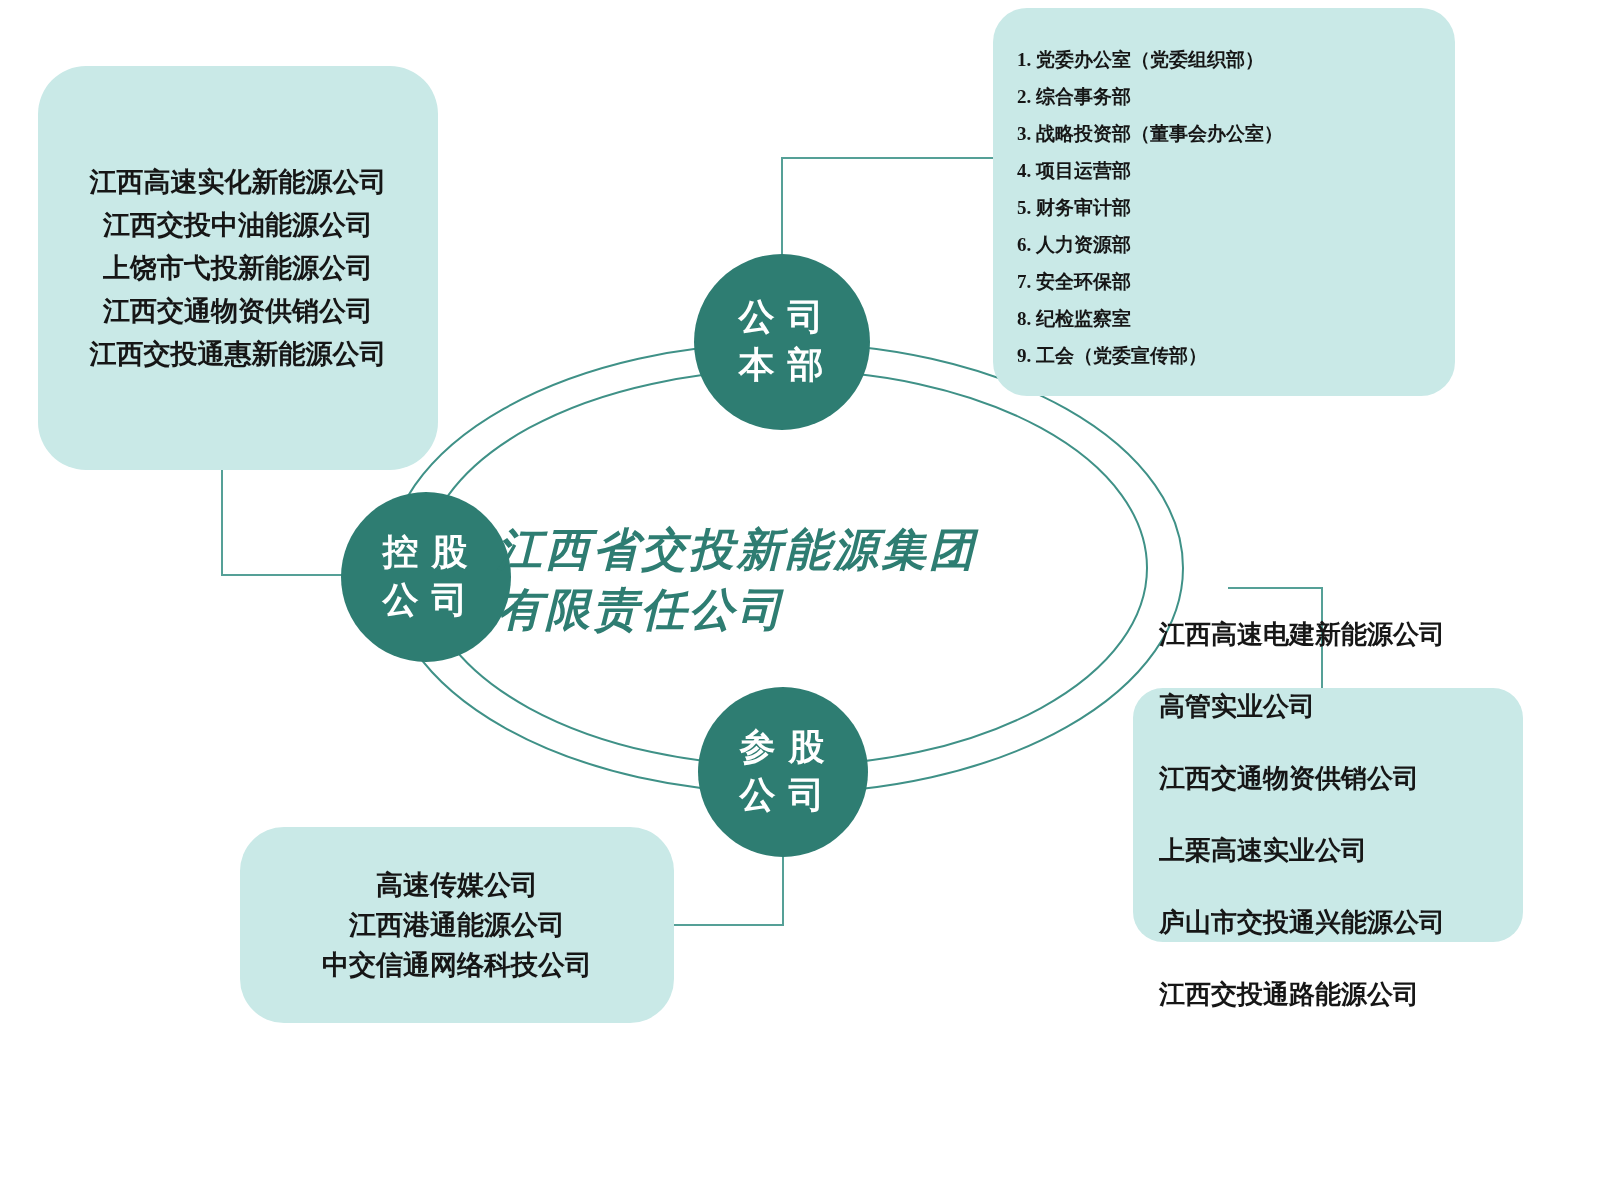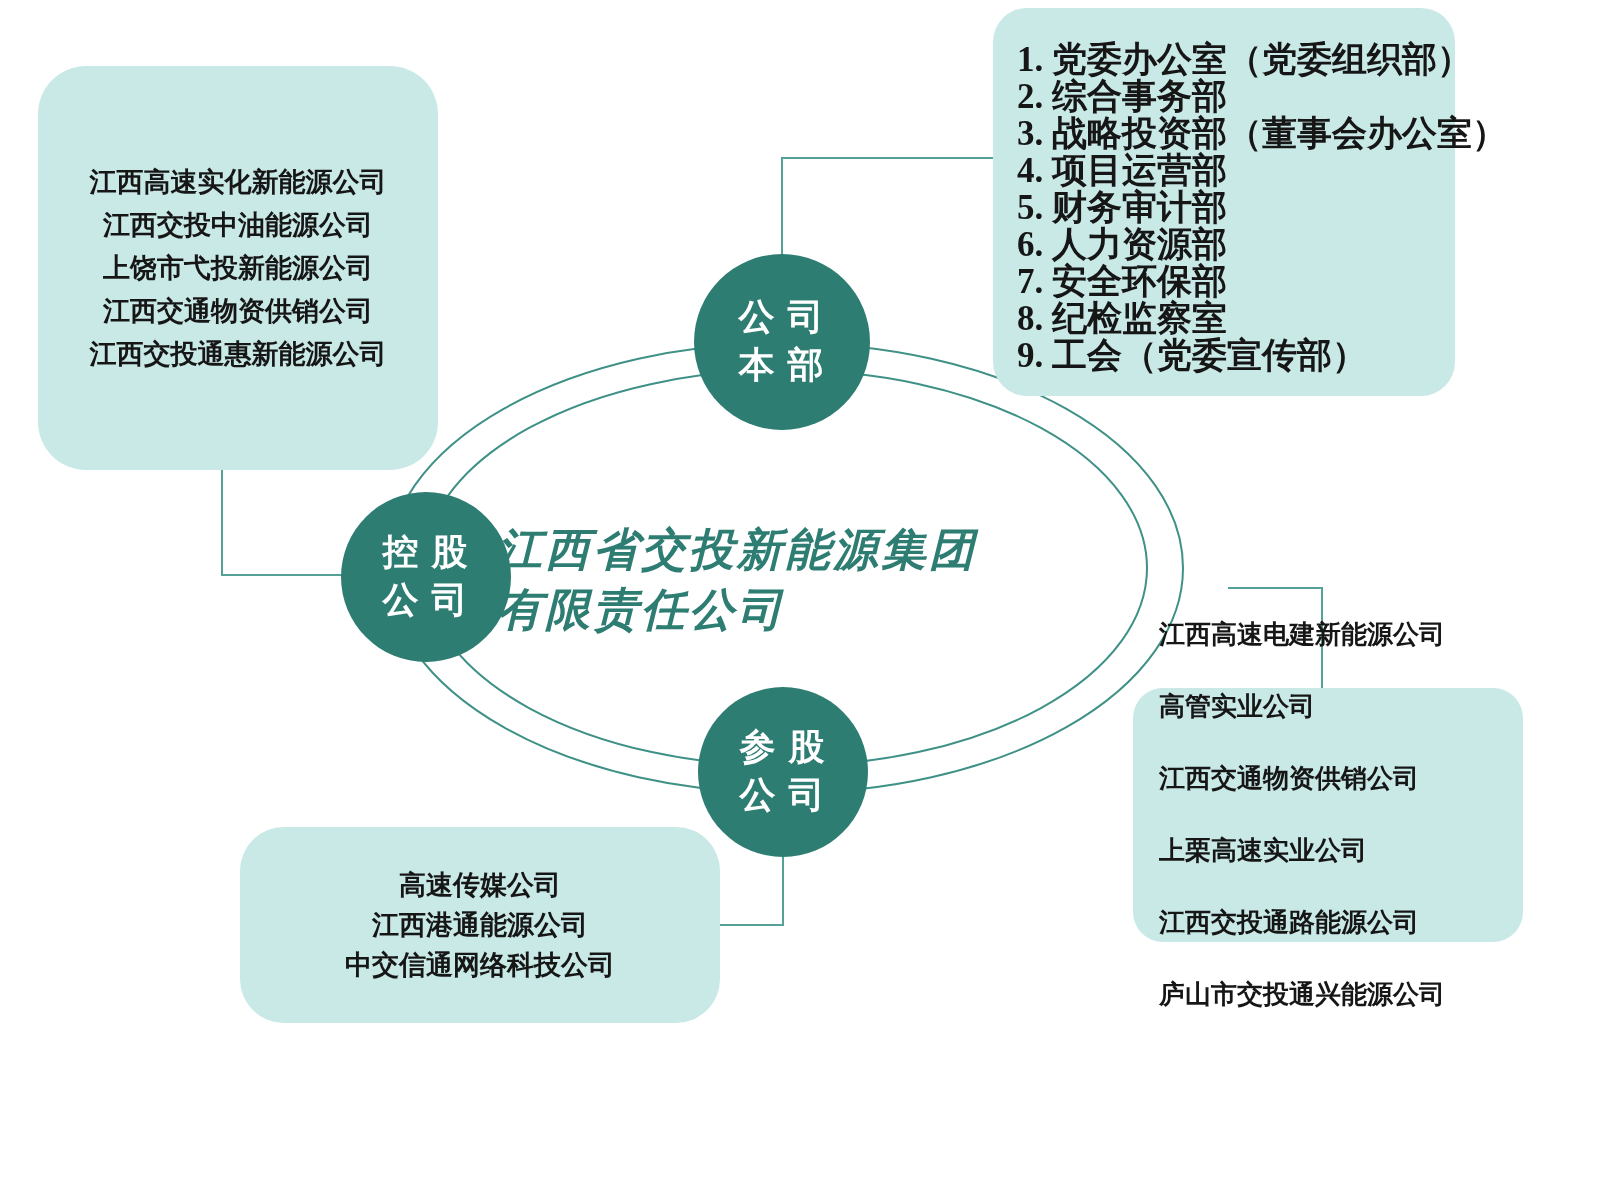--- a/index.html
+++ b/index.html
@@ -25,39 +25,39 @@
     justify-content: center;
     font-weight: bold;
     color: #161616;
   }
   .box .list-line { white-space: nowrap; }
 
   .box-departments {
     left: 993px; top: 8px; width: 462px; height: 388px;
     padding: 28px 18px 18px 24px;
     align-items: flex-start;
-    font-size: 35px; line-height: 37px;
+    font-size: 19px; line-height: 37px;
     border-radius: 34px;
   }
   .box-holding {
     left: 38px; top: 66px; width: 400px; height: 404px;
     align-items: center; text-align: center;
     font-size: 27px; line-height: 43px;
     border-radius: 48px;
   }
   .box-wholly {
     left: 1133px; top: 688px; width: 390px; height: 254px;
     padding-left: 26px;
     align-items: flex-start;
     font-size: 26px; line-height: 36px;
     border-radius: 30px;
     gap: 36px;
   }
   .box-equity {
-    left: 240px; top: 827px; width: 480px; height: 196px;
+    left: 240px; top: 827px; width: 434px; height: 196px;
     align-items: center; text-align: center;
     font-size: 27px; line-height: 40px;
     border-radius: 44px;
   }
 
   .node {
     position: absolute;
     border-radius: 50%;
     background: var(--node-fill, #2e7d72);
     color: #ffffff;
@@ -119,22 +119,22 @@
       <div class="list-line">上饶市弋投新能源公司</div>
       <div class="list-line">江西交通物资供销公司</div>
       <div class="list-line">江西交投通惠新能源公司</div>
     </div>
 
   <div class="box box-wholly">
       <div class="list-line">江西高速电建新能源公司</div>
       <div class="list-line">高管实业公司</div>
       <div class="list-line">江西交通物资供销公司</div>
       <div class="list-line">上栗高速实业公司</div>
+      <div class="list-line">庐山市交投通兴能源公司</div>
       <div class="list-line">江西交投通路能源公司</div>
-      <div class="list-line">庐山市交投通兴能源公司</div>
     </div>
 
   <div class="box box-equity">
       <div class="list-line">高速传媒公司</div>
       <div class="list-line">江西港通能源公司</div>
       <div class="list-line">中交信通网络科技公司</div>
     </div>
 
   <div class="node node-top">
     <div>公 司</div>

